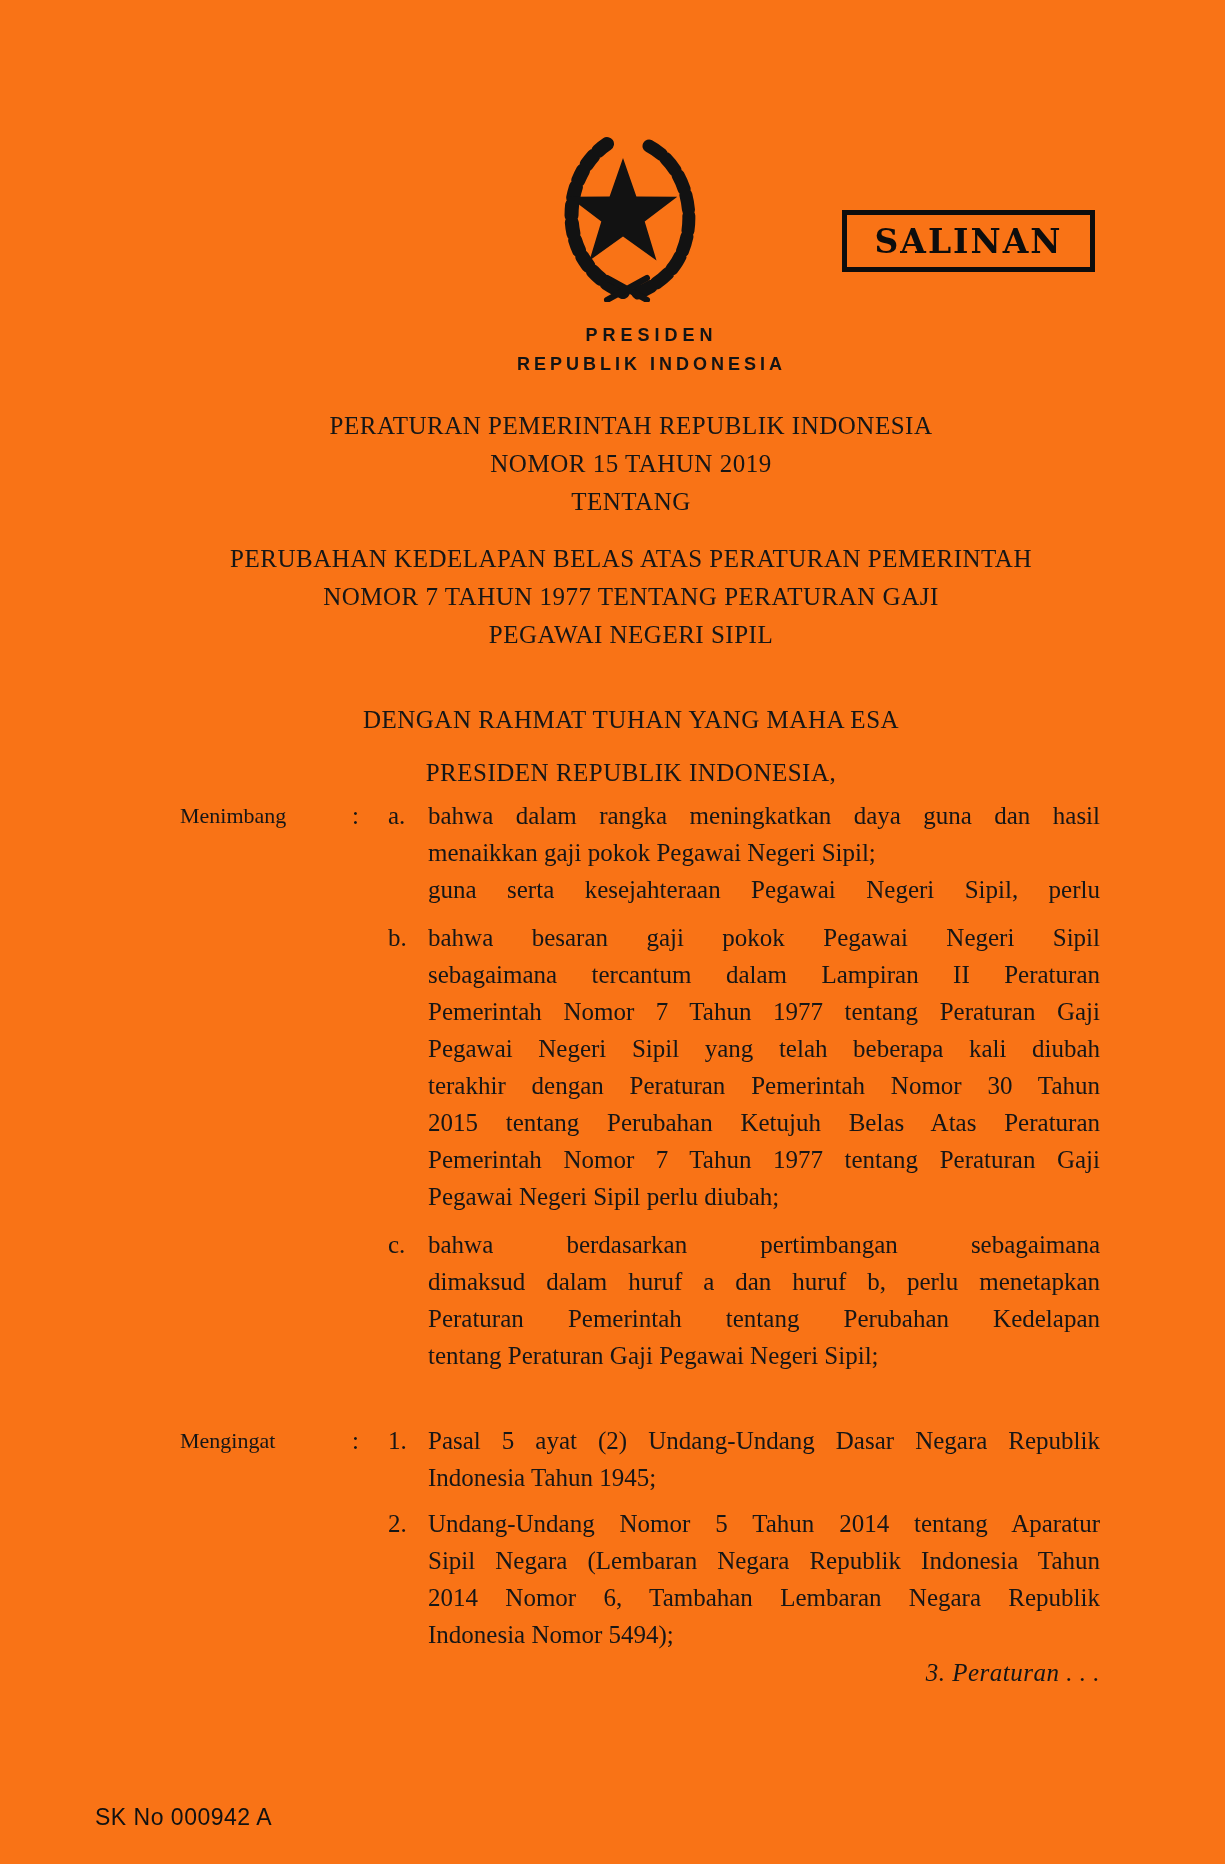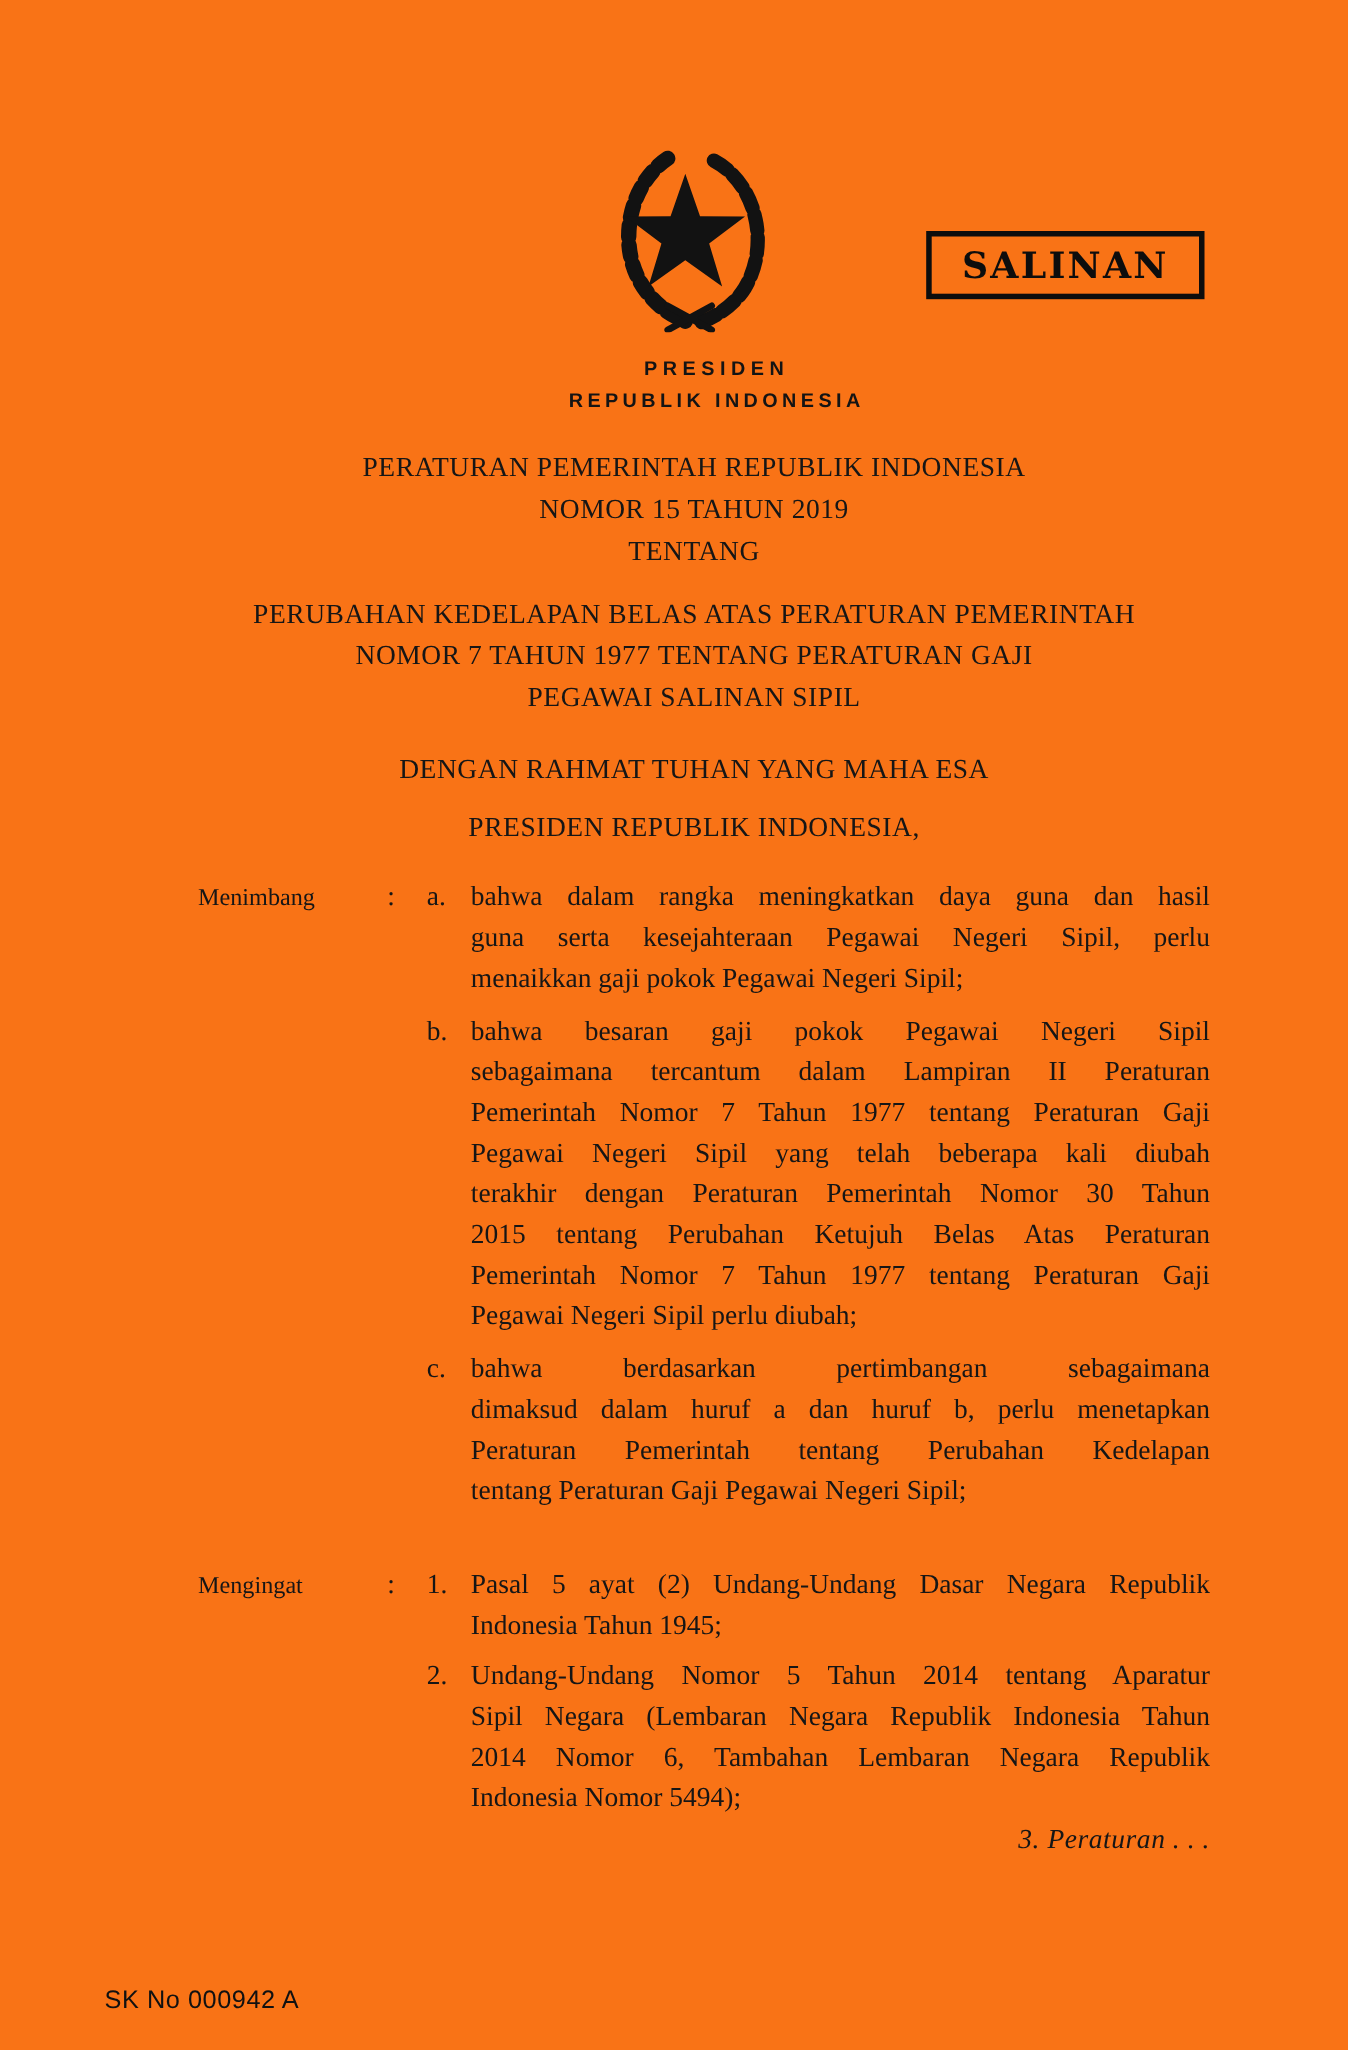--- a/index.html
+++ b/index.html
@@ -36,21 +36,21 @@
   .letterhead .lh2{font-size:18px;letter-spacing:4px;line-height:29px;}
 
   
   .heading{
     position:absolute;top:407px;left:0;width:1225px;
     padding-left:37px;box-sizing:border-box;
     text-align:center;
   }
   .h-line{display:block;height:38px;line-height:38px;font-size:25px;letter-spacing:0.5px;}
   .gap19{margin-top:19px;}
-  .gap33{margin-top:27px;font-family:Liberation Serif, serif;}
+  .gap33{margin-top:47px;font-family:Liberation Serif, serif;}
   .gap15{margin-top:15px;}
 
   
   .side-label{position:absolute;left:180px;font-size:22px;line-height:37px;}
   .side-colon{position:absolute;left:352px;font-size:25px;line-height:37px;}
   .items-stack{position:absolute;left:388px;width:712px;}
   .item{display:flex;margin-bottom:11px;}
   .marker{width:40px;flex:0 0 40px;font-size:25px;line-height:37px;}
   .item-lines{width:672px;}
   .line{
@@ -97,36 +97,36 @@
     <div class="lh1">PRESIDEN</div>
     <div class="lh2">REPUBLIK INDONESIA</div>
   </div>
 
   <div class="heading">
     <span class="h-line">PERATURAN PEMERINTAH REPUBLIK INDONESIA</span>
     <span class="h-line">NOMOR 15 TAHUN 2019</span>
     <span class="h-line">TENTANG</span>
     <span class="h-line gap19">PERUBAHAN KEDELAPAN BELAS ATAS PERATURAN PEMERINTAH</span>
     <span class="h-line">NOMOR 7 TAHUN 1977 TENTANG PERATURAN GAJI</span>
-    <span class="h-line">PEGAWAI SALINAN SIPIL</span>
+    <span class="h-line">PEGAWAI NEGERI SIPIL</span>
     <span class="h-line gap33">DENGAN RAHMAT TUHAN YANG MAHA ESA</span>
     <span class="h-line gap15">PRESIDEN REPUBLIK INDONESIA,</span>
   </div>
 
   <div class="side-label" style="top:797px;">Menimbang</div>
   <div class="side-colon" style="top:797px;">:</div>
 
   <div class="items-stack" style="top:797px;">
 
     <div class="item">
       <span class="marker">a.</span>
       <div class="item-lines">
         <div class="line">bahwa dalam rangka meningkatkan daya guna dan hasil</div>
+        <div class="line last">menaikkan gaji pokok Pegawai Negeri Sipil;</div>
         <div class="line">guna serta kesejahteraan Pegawai Negeri Sipil, perlu</div>
-        <div class="line last">menaikkan gaji pokok Pegawai Negeri Sipil;</div>
       </div>
     </div>
 
     <div class="item">
       <span class="marker">b.</span>
       <div class="item-lines">
         <div class="line">bahwa besaran gaji pokok Pegawai Negeri Sipil</div>
         <div class="line">sebagaimana tercantum dalam Lampiran II Peraturan</div>
         <div class="line">Pemerintah Nomor 7 Tahun 1977 tentang Peraturan Gaji</div>
         <div class="line">Pegawai Negeri Sipil yang telah beberapa kali diubah</div>

